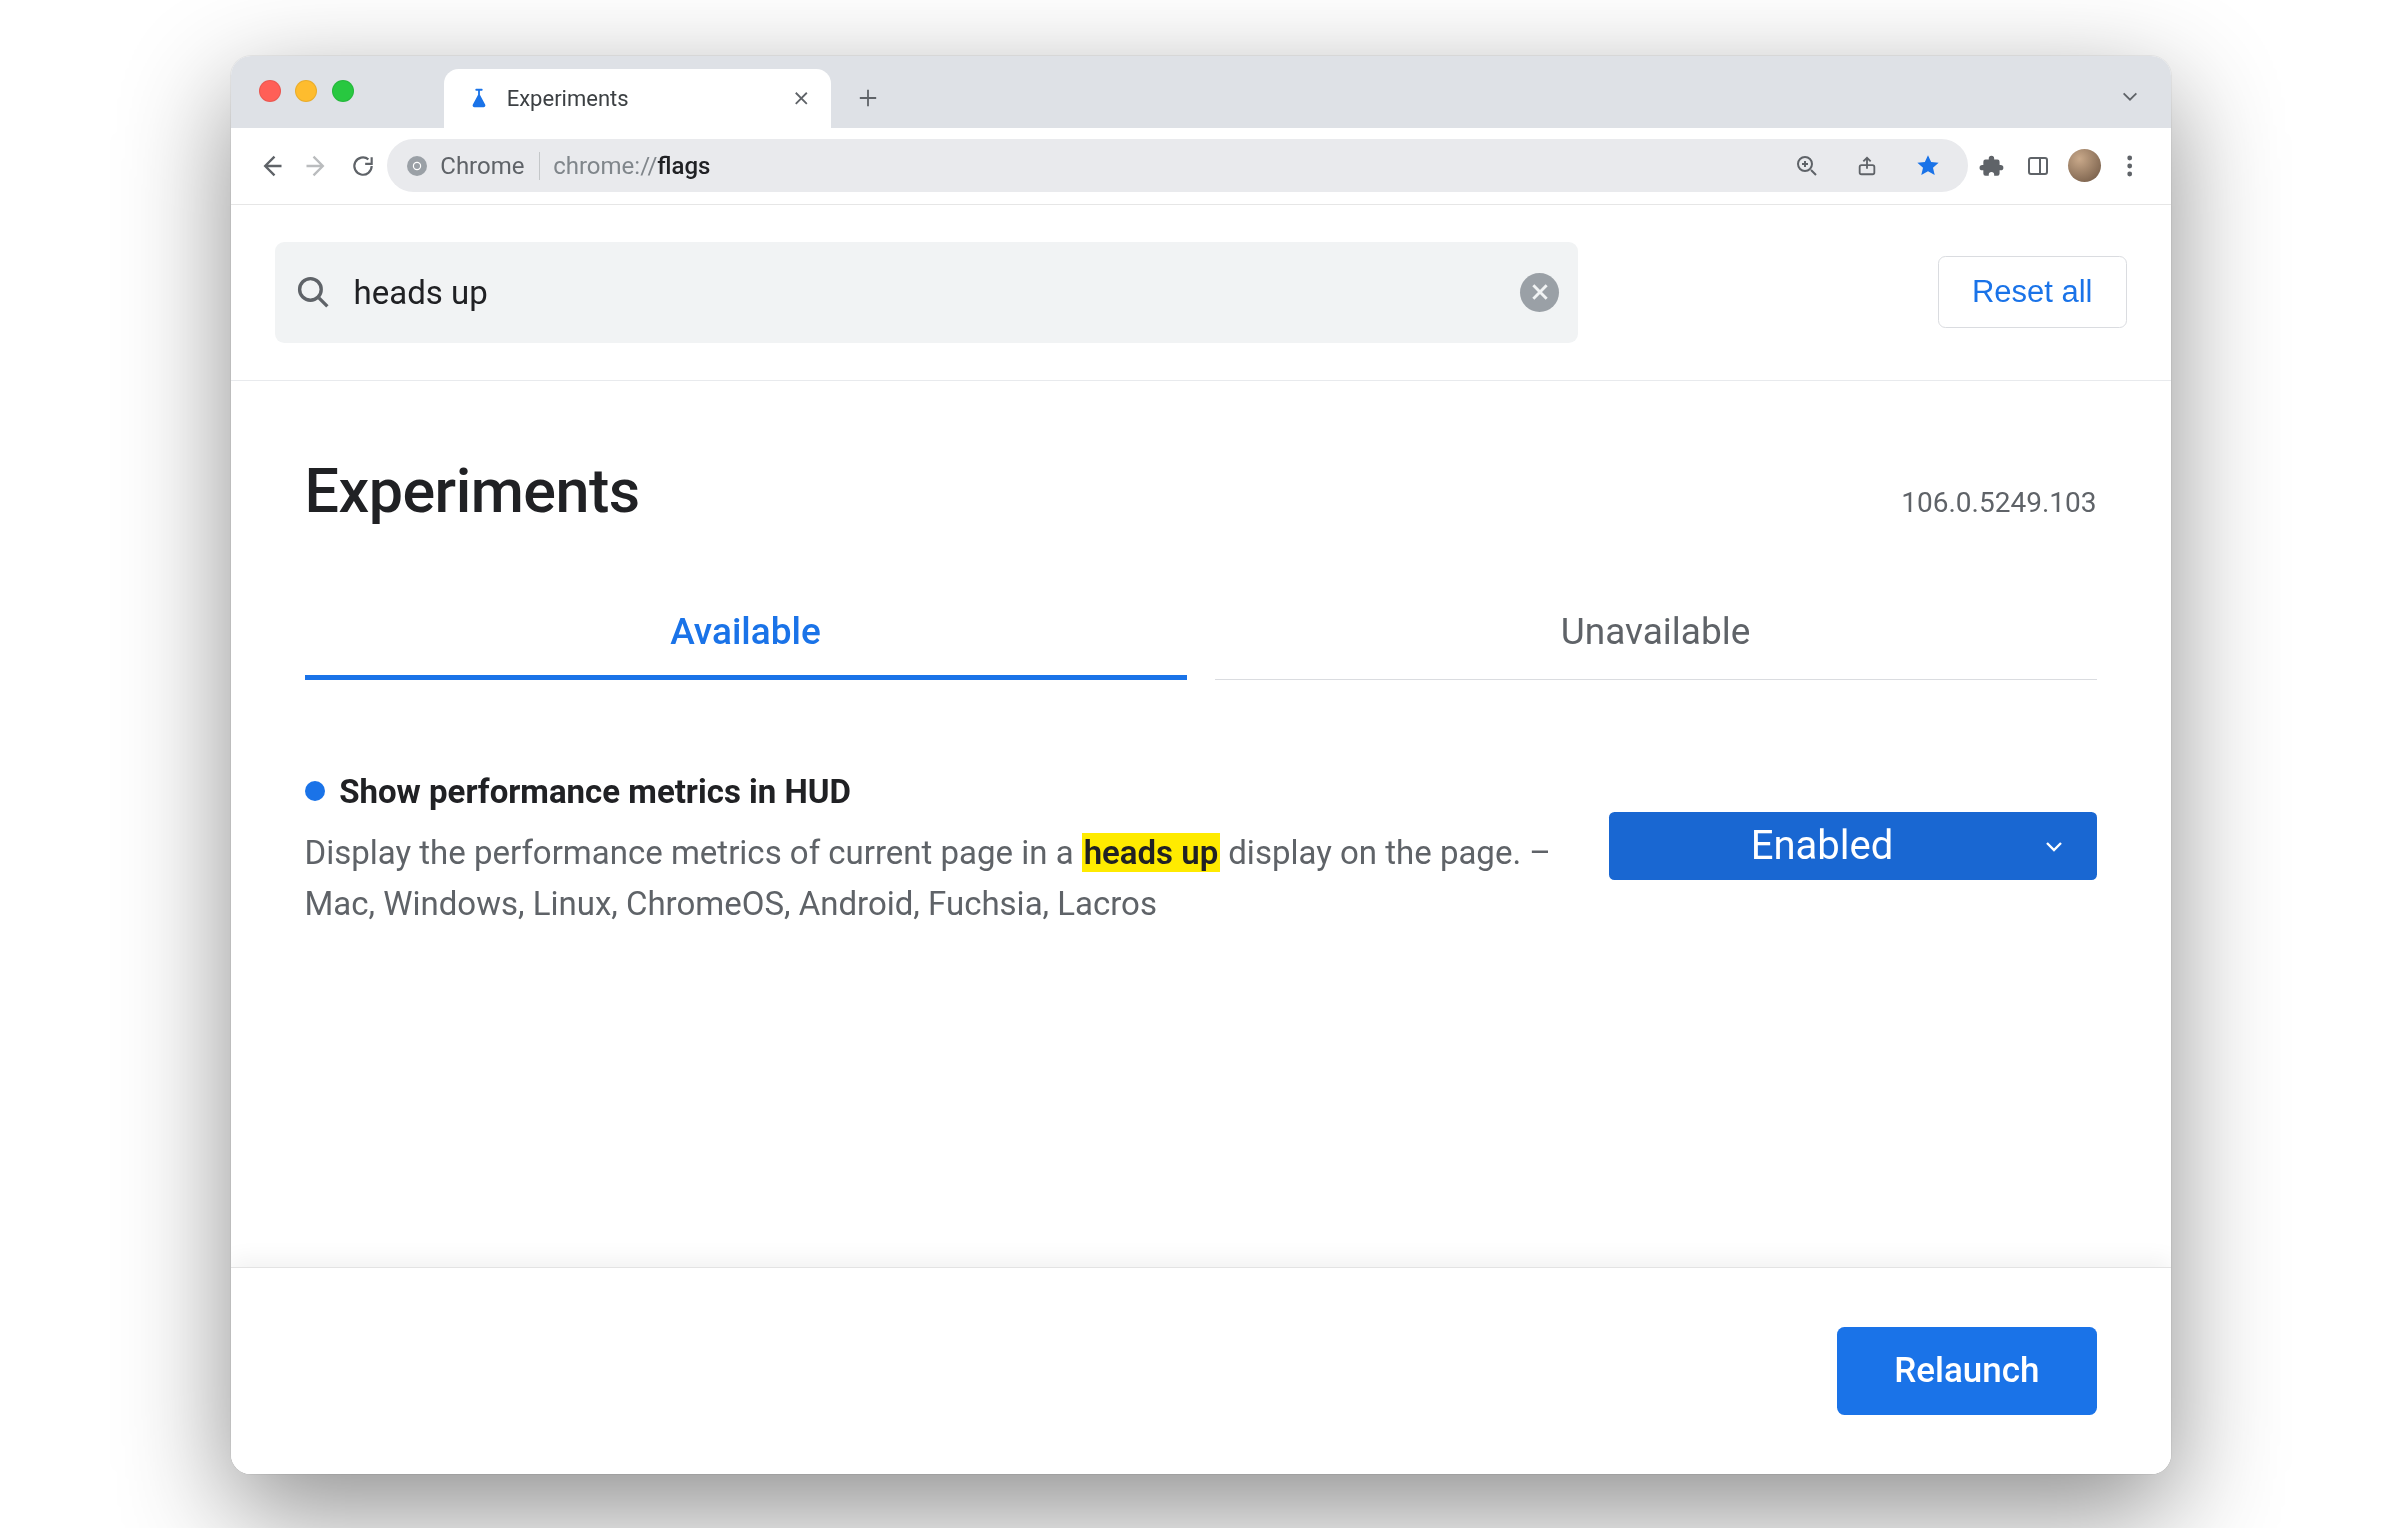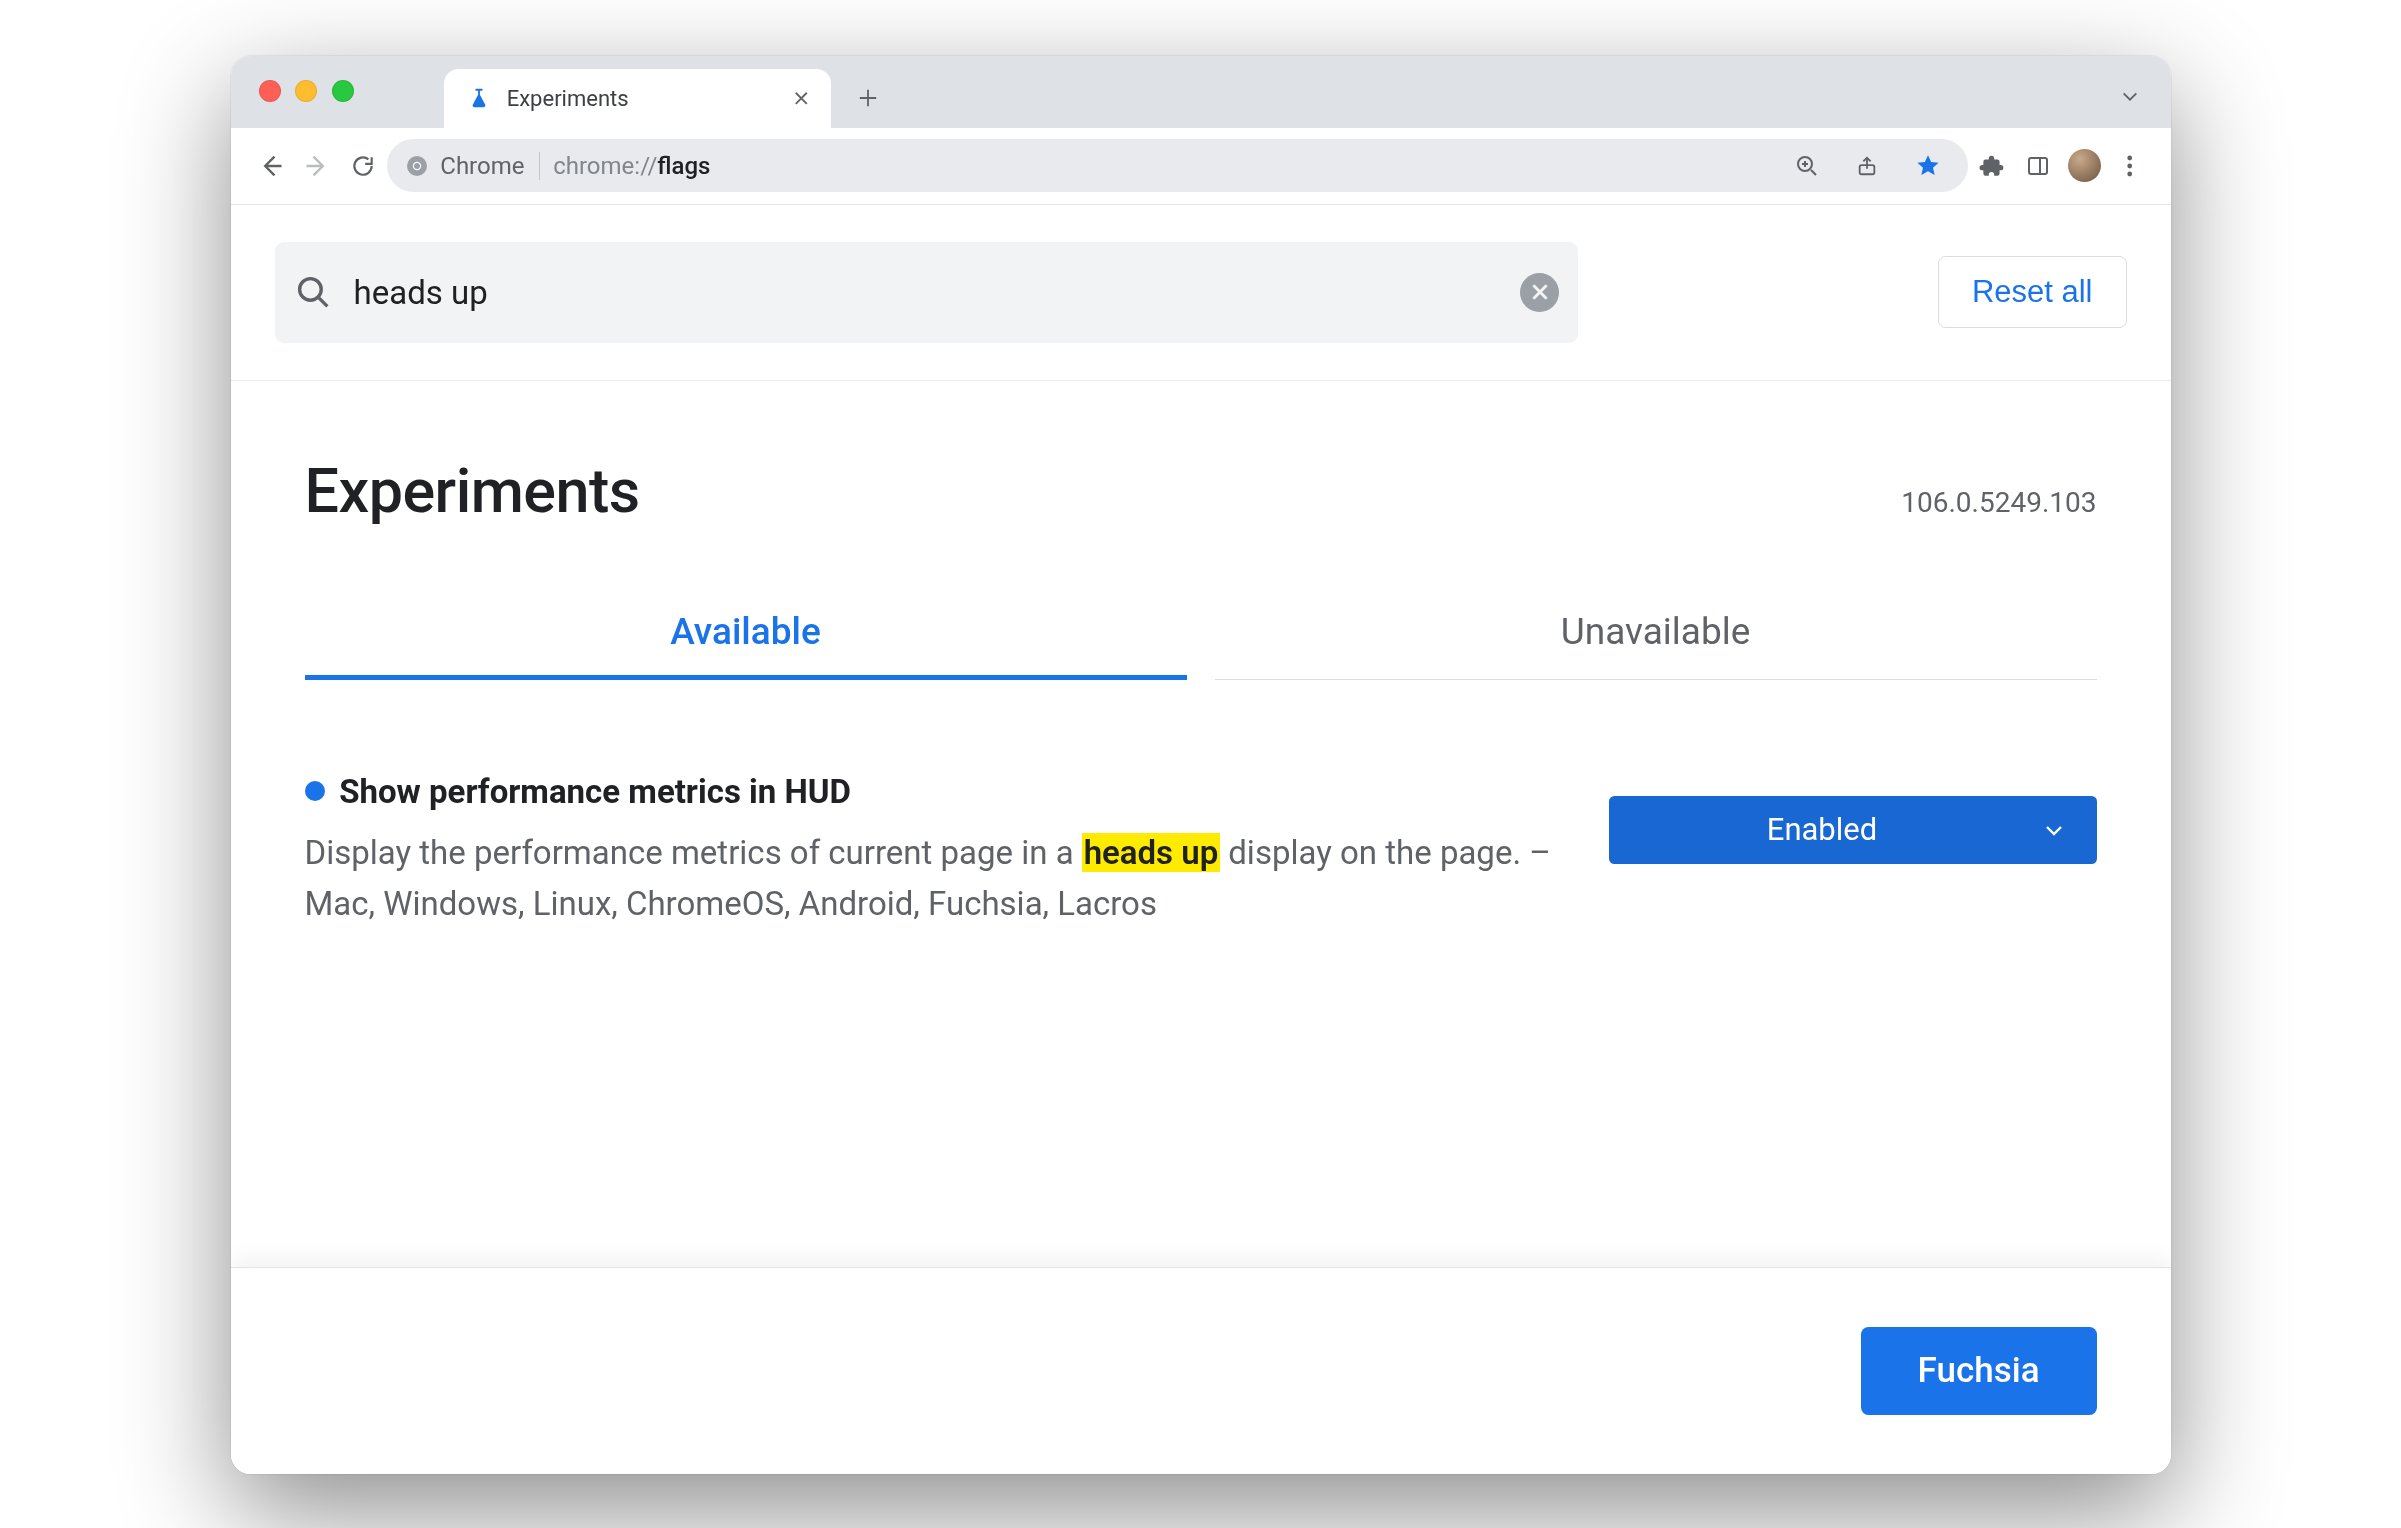--- a/index.html
+++ b/index.html
@@ -172,22 +172,22 @@
   .flag-desc { font-size:33px; color: var(--grey-text); line-height:1.55; margin-top:16.6px; }
   .flag-desc mark { background: var(--yellow); color:#202124; padding:0 1.8px; font-weight:600;}
   .select-wrap {
     width: 488px;
     height: 68px;
     background: var(--blue-deep);
     color:#fff;
     border-radius:5.5px;
     display:flex; align-items:center;
     padding: 0 24px 0 0;
-    font-size:31px;
-    margin-top: 24px;
+    font-size:40px;
+    margin-top: 40px;
     position:relative;
   }
   .select-wrap .lbl { flex:1; text-align:center; }
   .select-wrap .chev { width:37px; display:flex; align-items:center; justify-content:center; }
 
   .bottom-bar {
     margin-top:auto;
     border-top:0.9px solid #e3e3e3;
     display:flex; align-items:center;
     padding: 59px 74px 59px 110px;
@@ -377,20 +377,20 @@
               <svg width="24" height="24" viewBox="0 0 24 24" fill="none" stroke="#fff" stroke-width="2.4">
                   <path d="M5 9l7 7 7-7"></path>
                 </svg>
             </span>
           </div>
         </div>
       </div>
 
       <div class="bottom-bar" data-interactable="false">
         <div class="relaunch" data-interactable="true">
-          <span data-interactable="false">Fuchsia</span>
+          <span data-interactable="false">Relaunch</span>
         </div>
       </div>
 
     </div>
   </div>
 </div>
 
 
 </body></html>

